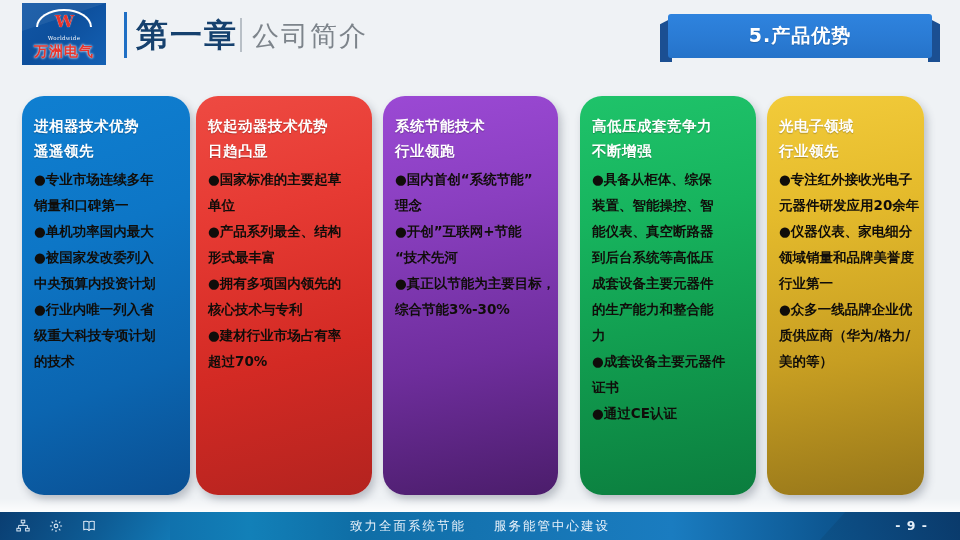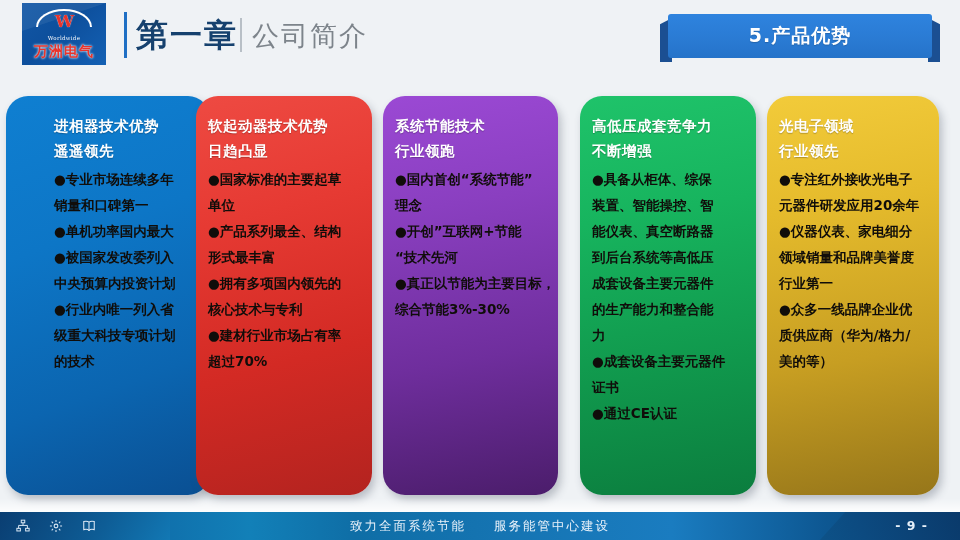--- a/index.html
+++ b/index.html
@@ -60,25 +60,25 @@
   
   .cards{position:absolute;left:0;top:96px;width:960px;height:400px;}
   .card{
     position:absolute;top:0;width:168px;height:399px;
     border-radius:22px;
     box-shadow:3px 5px 9px rgba(60,70,85,.30);
     overflow:hidden;
     padding:0;
   }
   .card .inner{padding:18px 9px 10px 12px;}
-  .c1{left:6px;background:linear-gradient(160deg,#0f7fd1 0%,#0d76c6 35%,#0b65b0 70%,#0a4f92 100%);padding-left:36px;}
+  .c1{left:22px;background:linear-gradient(160deg,#0f7fd1 0%,#0d76c6 35%,#0b65b0 70%,#0a4f92 100%);}
   .c2{left:196px;width:176px;background:linear-gradient(165deg,#ee4a42 0%,#e63a33 30%,#d32a24 65%,#b3231f 100%);}
   .c3{left:383px;width:175px;background:linear-gradient(170deg,#9b49d4 0%,#8a3fc0 28%,#6f2e9d 65%,#4b1d6b 100%);}
   .c4{left:580px;width:176px;background:linear-gradient(170deg,#1fc36a 0%,#17b45e 30%,#10974c 68%,#0b7d3e 100%);}
-  .c5{left:767px;width:172px;background:linear-gradient(170deg,#f2cb3a 0%,#e5bb2c 28%,#c79e22 65%,#96761a 100%);}
+  .c5{left:767px;width:157px;background:linear-gradient(170deg,#f2cb3a 0%,#e5bb2c 28%,#c79e22 65%,#96761a 100%);}
 
   .card-title{font-size:14.5px;font-weight:bold;color:#ffffff;line-height:25px;
     letter-spacing:.5px;text-shadow:0 1px 1px rgba(0,0,0,.25);white-space:nowrap;}
   .card-body{margin-top:2px;font-size:13.5px;color:#100d0a;line-height:26px;
     letter-spacing:0px;font-weight:bold;}
   .card-body .bline{white-space:nowrap;}
 
   
   .footer{position:absolute;left:0;top:512px;width:960px;height:41px;
     background:linear-gradient(90deg,#0c4c86 0%,#0f6ba8 14%,#1280b8 26%,#0f6ea6 37%,#1574b2 52%,#1a7cc0 70%,#0d5792 86%,#0a3f72 100%);}

